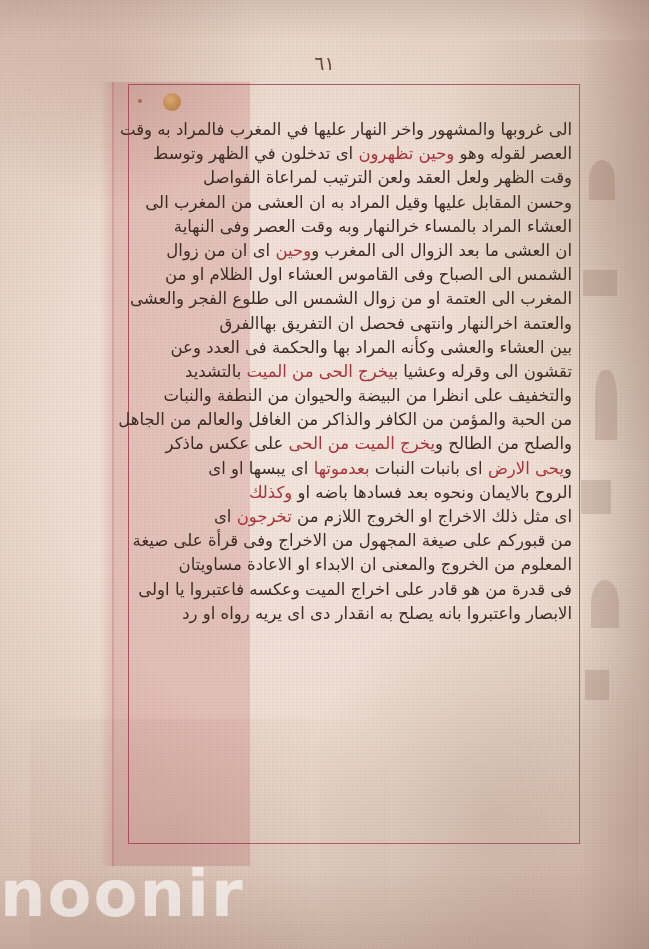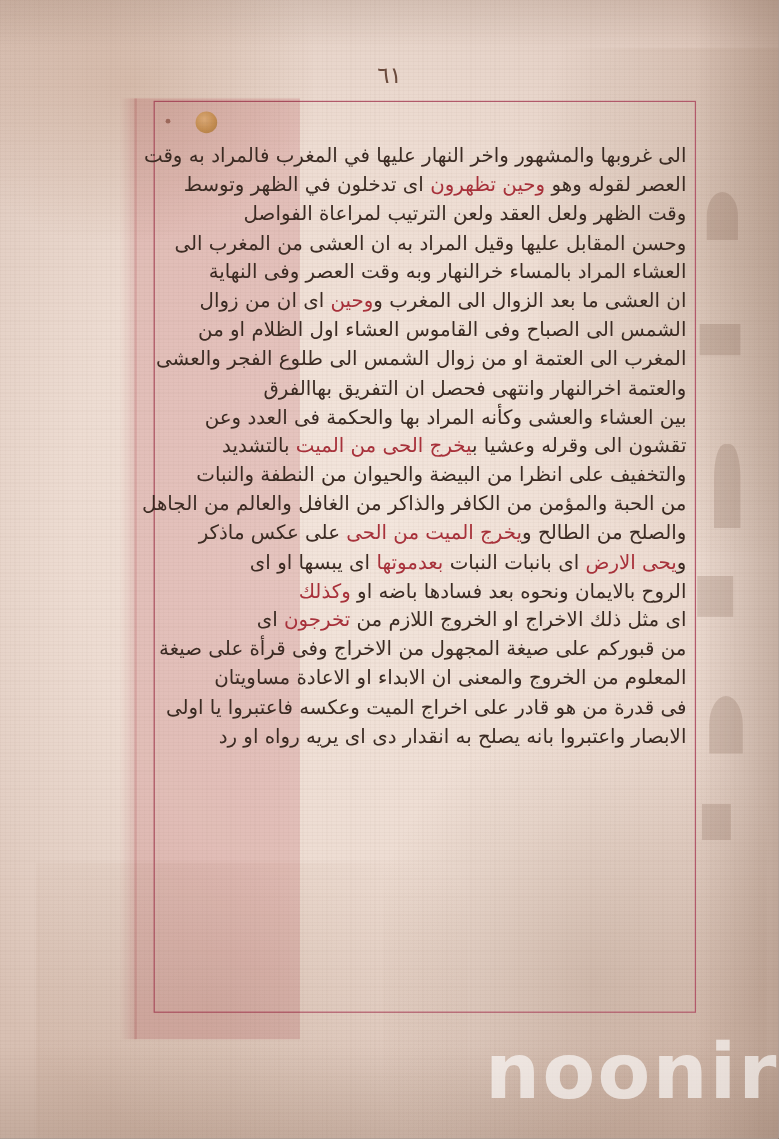--- a/index.html
+++ b/index.html
@@ -169,21 +169,21 @@
     position: absolute;
     background: #5e3b28;
   }
 
   
   .watermark {
     position: absolute;
     left: 0;
     bottom: 18px;
     width: 100%;
-    text-align: right;
+    text-align: left;
     font-family: "DejaVu Sans", sans-serif;
     font-size: 64px;
     font-weight: bold;
     letter-spacing: 2px;
     color: rgba(255,255,255,0.62);
     user-select: none;
   }
   .grain {
     position: absolute;
     inset: 0;

